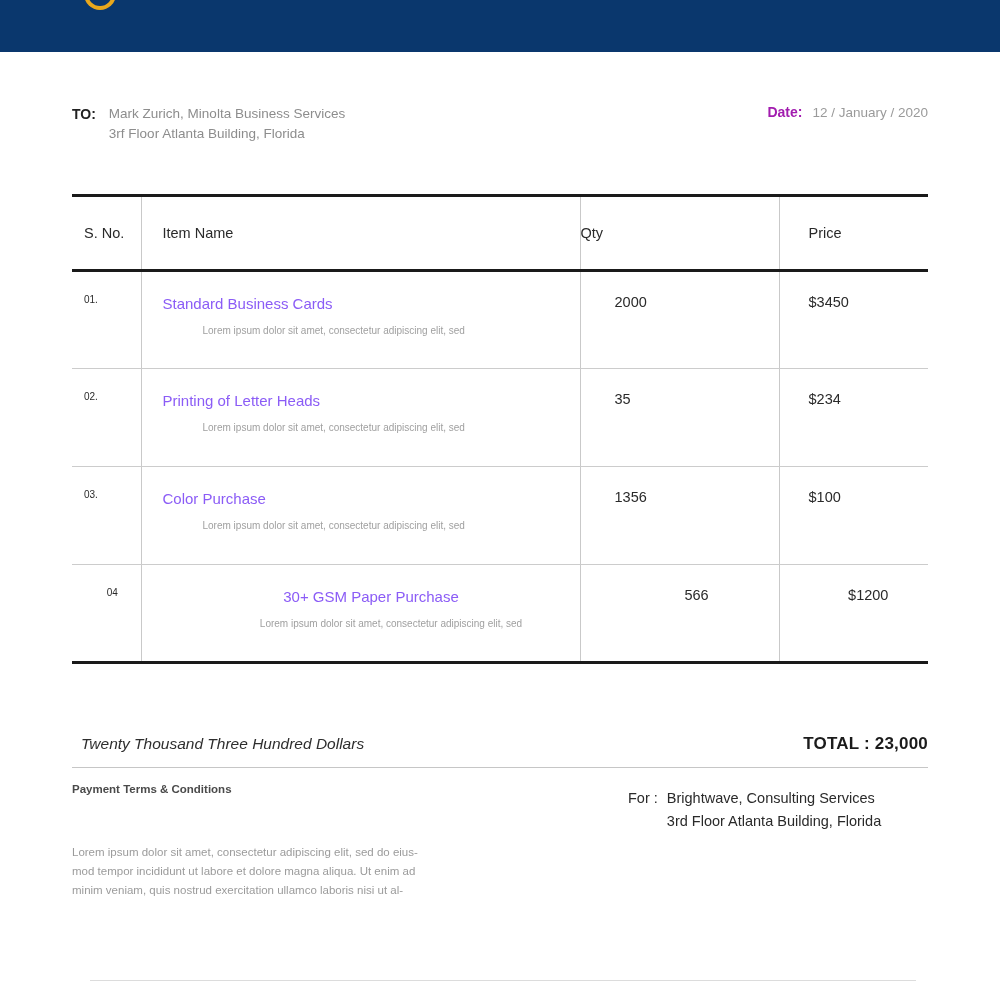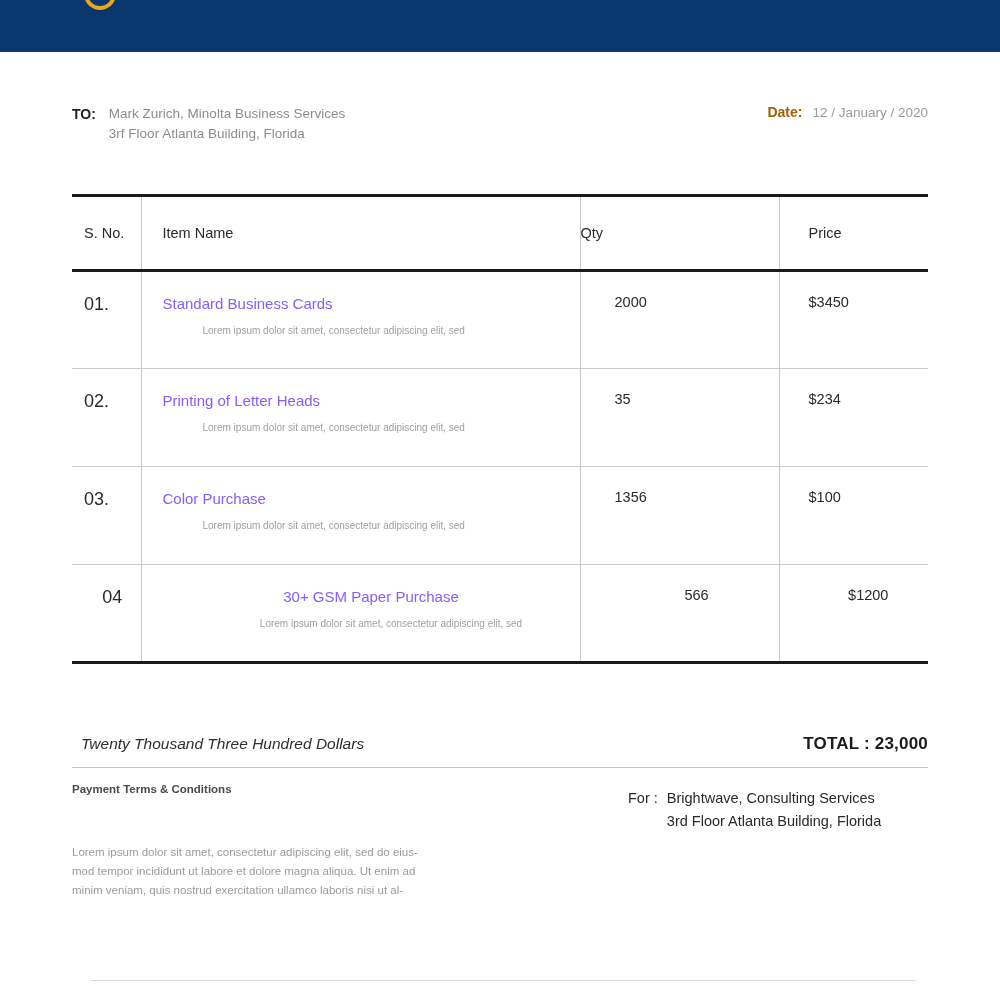--- a/index.html
+++ b/index.html
@@ -83,21 +83,21 @@
     position: absolute;
     right: 72px;
     top: 0;
     display: flex;
     align-items: baseline;
     white-space: nowrap;
   }
   .date-label {
     font-size: 14px;
     font-weight: bold;
-    color: #a16207;
+    color: #a21caf;
     margin-right: 10px;
   }
   .date-value {
     font-size: 13.5px;
     color: #9a9a9a;
   }
 
   
   .table-wrap {
     position: absolute;
@@ -133,21 +133,21 @@
 
   table.items tbody td {
     vertical-align: top;
     padding-top: 22px;
     padding-bottom: 28px;
     height: 98px;
     border-bottom: 1px solid #cccccc;
     font-size: 14.5px;
     color: #2a2a2a;
   }
-  table.items tbody td.sno   { padding-left: 12px; font-size: 18px; margin-top: 34px; }
+  table.items tbody td.sno   { padding-left: 12px; font-size: 10px; margin-top: 34px; }
   table.items tbody td.item  { padding-left: 21px; border-left: 1px solid #c9c9c9; }
   table.items tbody td.qty   { padding-left: 34px; border-left: 1px solid #c9c9c9; }
   table.items tbody td.price { padding-left: 29px; border-left: 1px solid #c9c9c9; }
 
   table.items tbody tr:last-child td {
     border-bottom: 3px solid #1a1a1a;
     text-align: center;
   }
 
   .item-title {

